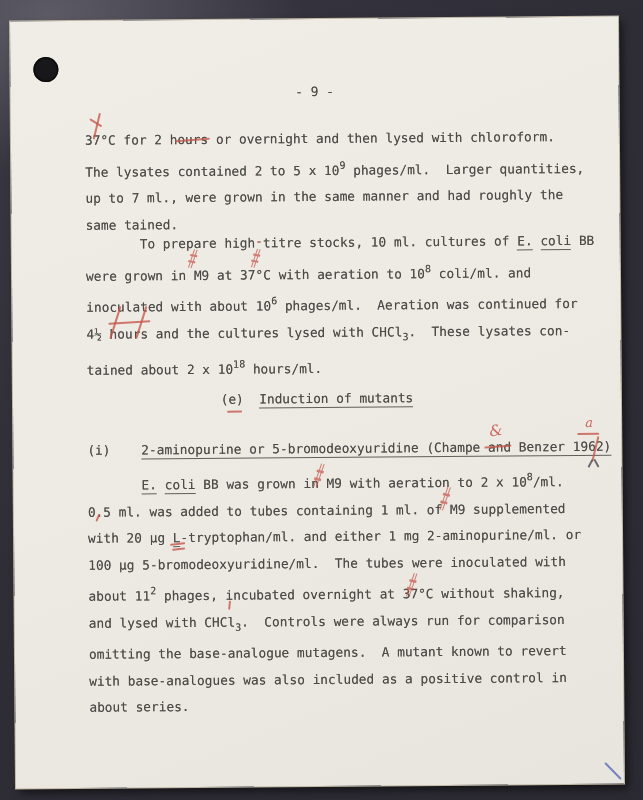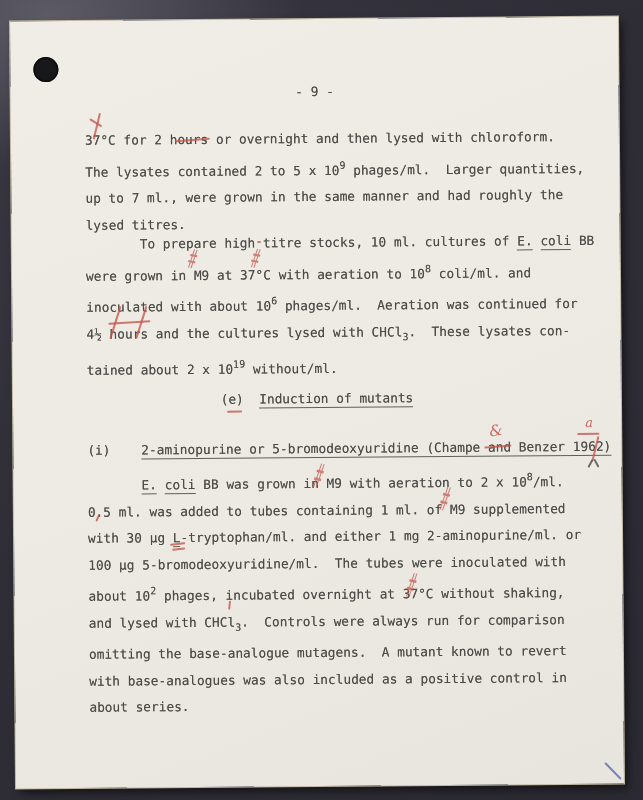--- a/index.html
+++ b/index.html
@@ -63,45 +63,45 @@
   <div class="hole"></div>
 
   <div class="typed centered" style="top:60px">
       <div class="tline"><span>- 9 -</span></div>
     </div>
 
   <div class="typed lefted" style="top:107px">
       <div class="tline"><span>37°C for 2 hours or overnight and then lysed with chloroform.</span></div>
       <div class="tline"><span>The lysates contained 2 to 5 x 10</span><span class="seg-sup">9</span><span> phages/ml.  Larger quantities,</span></div>
       <div class="tline"><span>up to 7 ml., were grown in the same manner and had roughly the</span></div>
-      <div class="tline"><span>lysed titres.</span></div>
+      <div class="tline"><span>same tained.</span></div>
     </div>
 
   <div class="typed lefted" style="top:211px">
       <div class="tline"><span>       To prepare high</span><span class="seg-red">-</span><span>titre stocks, 10 ml. cultures of </span><span class="seg-u">E.</span><span> </span><span class="seg-u">coli</span><span> BB</span></div>
       <div class="tline"><span>were grown in M9 at 37°C with aeration to 10</span><span class="seg-sup">8</span><span> coli/ml. and</span></div>
       <div class="tline"><span>inoculated with about 10</span><span class="seg-sup">6</span><span> phages/ml.  Aeration was continued for</span></div>
       <div class="tline"><span>4½ hours and the cultures lysed with CHCl</span><span class="seg-sub">3</span><span>.  These lysates con-</span></div>
-      <div class="tline"><span>tained about 2 x 10</span><span class="seg-sup">19</span><span> without/ml.</span></div>
+      <div class="tline"><span>tained about 2 x 10</span><span class="seg-sup">18</span><span> hours/ml.</span></div>
     </div>
 
   <div class="typed centered" style="top:367px">
       <div class="tline"><span>(e)  </span><span class="seg-u">Induction of mutants</span></div>
     </div>
 
   <div class="typed lefted" style="top:417px">
       <div class="tline"><span>(i)    </span><span class="seg-u">2-aminopurine or 5-bromodeoxyuridine (Champe and Benzer 1962)</span></div>
     </div>
 
   <div class="typed lefted" style="top:447px">
       <div class="tline"><span>       </span><span class="seg-u">E.</span><span> </span><span class="seg-u">coli</span><span> BB was grown in M9 with aeration to 2 x 10</span><span class="seg-sup">8</span><span>/ml.</span></div>
       <div class="tline"><span>0.5 ml. was added to tubes containing 1 ml. of M9 supplemented</span></div>
-      <div class="tline"><span>with 30 µg </span><span class="seg-u">L</span><span>-tryptophan/ml. and either 1 mg 2-aminopurine/ml. or</span></div>
+      <div class="tline"><span>with 20 µg </span><span class="seg-u">L</span><span>-tryptophan/ml. and either 1 mg 2-aminopurine/ml. or</span></div>
       <div class="tline"><span>100 µg 5-bromodeoxyuridine/ml.  The tubes were inoculated with</span></div>
-      <div class="tline"><span>about 10</span><span class="seg-sup">2</span><span> phages, incubated overnight at 37°C without shaking,</span></div>
+      <div class="tline"><span>about 11</span><span class="seg-sup">2</span><span> phages, incubated overnight at 37°C without shaking,</span></div>
       <div class="tline"><span>and lysed with CHCl</span><span class="seg-sub">3</span><span>.  Controls were always run for comparison</span></div>
       <div class="tline"><span>omitting the base-analogue mutagens.  A mutant known to revert</span></div>
       <div class="tline"><span>with base-analogues was also included as a positive control in</span></div>
       <div class="tline"><span>about series.</span></div>
     </div>
 
   <div class="mark" style="left:78px;top:92px;width:14px;height:27px">
     <span class="stroke" style="left:7px;top:0;width:1.8px;height:27px;transform:rotate(14deg)"></span>
     <span class="stroke" style="left:0;top:9px;width:14px;height:1.8px;transform:rotate(32deg)"></span>
   </div>

